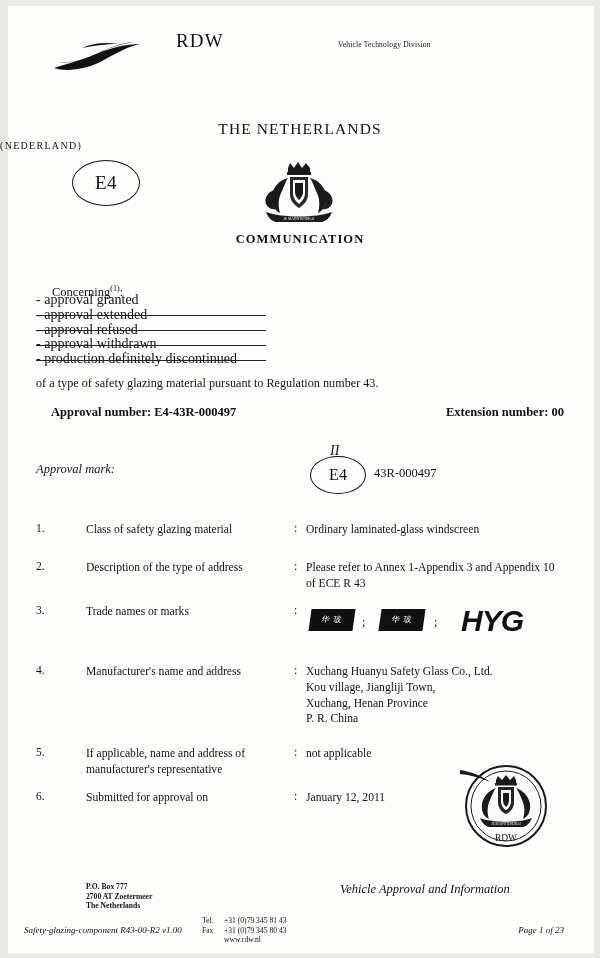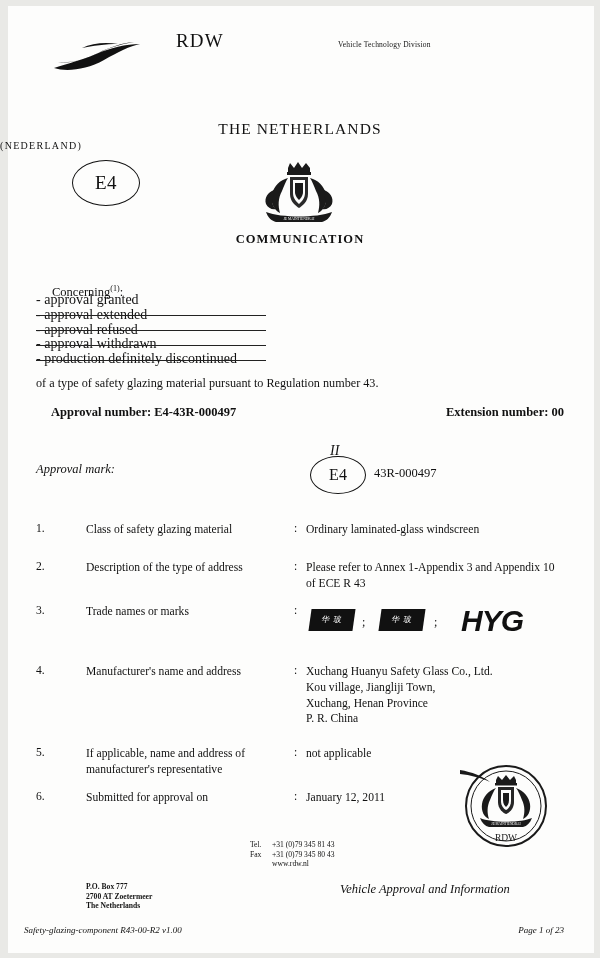--- a/index.html
+++ b/index.html
@@ -245,24 +245,23 @@
   
   .footer-left {
     position: absolute;
     left: 86px; top: 882px;
     font-size: 7.6px;
     line-height: 9.6px;
     font-weight: bold;
   }
   .footer-mid {
     position: absolute;
-    left: 202px; top: 840px;
+    left: 202px; top: 916px;
     font-size: 7.6px;
     line-height: 9.6px;
-    margin-left: 48px;
   }
   .footer-mid .fm-row { display: block; white-space: nowrap; }
   .footer-mid .fm-k { display: inline-block; width: 22px; }
   .footer-right {
     position: absolute;
     left: 340px; top: 882px;
     font-size: 12.5px;
     font-style: italic;
   }
   .footer-doc {

